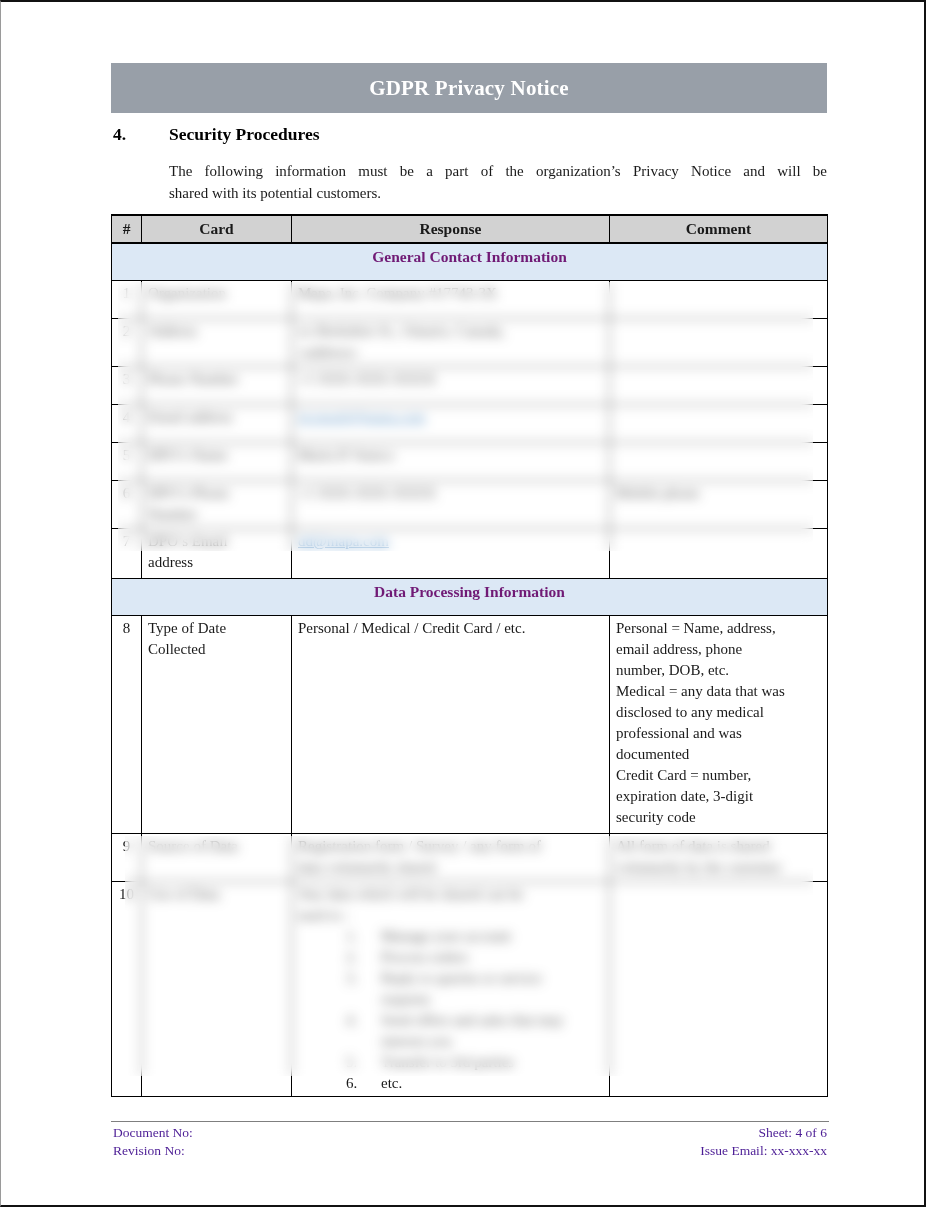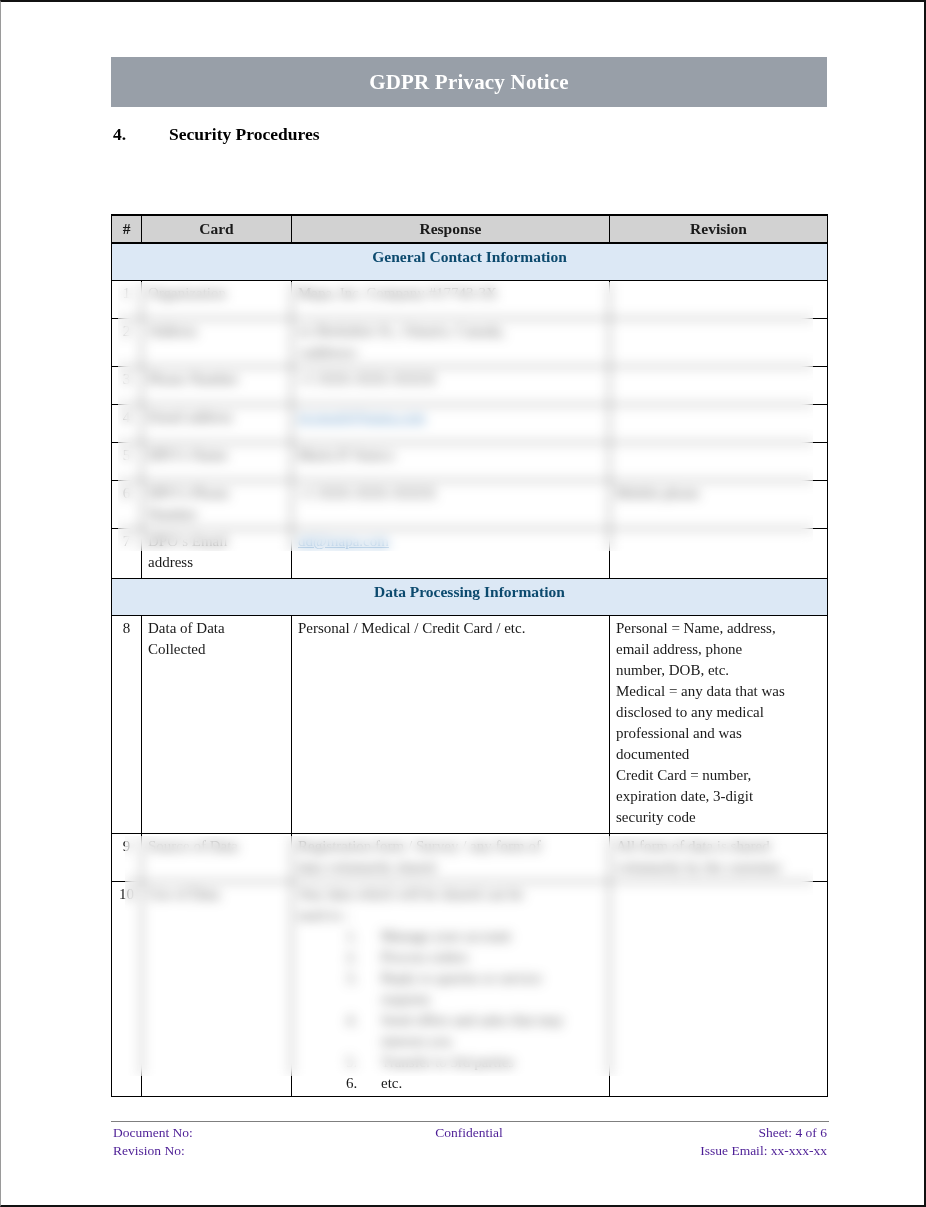--- a/index.html
+++ b/index.html
@@ -5,21 +5,21 @@
   html,body{margin:0;padding:0;background:#ffffff;}
   .page{
     position:relative; width:926px; height:1207px; background:#ffffff;
     box-sizing:border-box;
     border-top:2px solid #111; border-right:2px solid #111; border-bottom:2px solid #111;
     border-left:1px solid #9a9a9a;
     font-family:"Liberation Serif","DejaVu Serif",serif; color:#1a1a1a;
     overflow:hidden;
   }
   .titlebar{
-    position:absolute; left:110px; top:55px; width:716px; height:50px;
+    position:absolute; left:110px; top:61px; width:716px; height:50px;
     background:#989fa8; color:#ffffff; font-size:21px; font-weight:bold;
     text-align:center; line-height:50px; letter-spacing:.2px;
   }
   .heading{position:absolute; left:112px; top:122px; width:714px; font-size:17.5px; font-weight:bold; color:#000;}
   .heading .hnum{display:inline-block; width:56px;}
   .intro{position:absolute; left:168px; top:159px; width:658px; font-size:15px; line-height:21.5px;}
   .intro .jline{text-align:justify; text-align-last:justify;}
 
   table.doc{
     position:absolute; left:110px; top:212px; width:716px;
@@ -27,21 +27,21 @@
     font-size:15px; line-height:21px;
   }
   table.doc td, table.doc th{border:1px solid #000; vertical-align:top; padding:2px 6px; overflow:hidden;}
   table.doc thead th{
     background:#d2d2d2; font-weight:bold; text-align:center; font-size:15.5px;
     border-top:2px solid #000; border-bottom:2px solid #000; padding:2px 4px;
   }
   thead tr{height:28px;}
   td.band{
     background:#dce8f5; font-weight:bold; text-align:center; font-size:15.5px;
-    vertical-align:middle; color:#0c4a6e;margin-left:16px;
+    vertical-align:middle; color:#701a75;margin-left:16px;
   }
   tr.band-row{height:37px;}
   td.numcell{text-align:center;}
   .pre{white-space:pre-line;}
   a.link{color:#2e75b6; text-decoration:underline; cursor:pointer;}
   .r38{height:38px}.r48{height:48px}.r50{height:50px}.r218{height:218px}.r214{height:214px}
   .lrow{display:flex; margin-left:48px;}
   .lnum{flex:none; width:27px;}
   .ltext{white-space:pre-line;margin-left:8px;}
 
@@ -65,34 +65,38 @@
 <div class="page">
 
   <div class="titlebar">
     <span>GDPR Privacy Notice</span>
   </div>
 
   <div class="heading">
     <span class="hnum">4.</span><span>Security Procedures</span>
   </div>
 
+  <div class="intro">
+    <div class="jline">The following information must be a part of the organization’s Privacy Notice and will be</div>
+    <div>shared with its potential customers.</div>
+  </div>
 
   <table class="doc">
     <colgroup>
         <col style="width:30px">
         <col style="width:150px">
         <col style="width:318px">
         <col style="width:218px">
       </colgroup>
     <thead>
       <tr>
         <th>#</th>
         <th>Card</th>
         <th>Response</th>
-        <th>Revision</th>
+        <th>Comment</th>
       </tr>
     </thead>
     <tbody>
       <tr class="band-row">
         <td class="band" colspan="4">General Contact Information</td>
       </tr>
 
       <tr class="r38">
         <td class="numcell">1</td>
         <td>Organization</td>
@@ -144,21 +148,21 @@
         <td><a class="link">dd@mapa.com</a></td>
         <td></td>
       </tr>
 
       <tr class="band-row">
         <td class="band" colspan="4">Data Processing Information</td>
       </tr>
 
       <tr class="r218">
         <td class="numcell">8</td>
-        <td class="pre">Data of Data
+        <td class="pre">Type of Date
 Collected</td>
         <td>Personal / Medical / Credit Card / etc.</td>
         <td class="pre">Personal = Name, address,
 email address, phone
 number, DOB, etc.
 Medical = any data that was
 disclosed to any medical
 professional and was
 documented
 Credit Card = number,
@@ -214,21 +218,18 @@
   </table>
 
   <div id="blur1" class="blur-overlay"></div>
   <div id="blur2" class="blur-overlay"></div>
 
   <div class="footer-rule"></div>
   <div id="footer-left" class="footer">
     <div>Document No:</div>
     <div>Revision No:</div>
   </div>
-  <div id="footer-center" class="footer">
-    <div>Confidential</div>
-  </div>
   <div id="footer-right" class="footer">
     <div>Sheet: 4 of 6</div>
     <div>Issue Email: xx-xxx-xx</div>
   </div>
 
 </div>
 
 </body></html>

